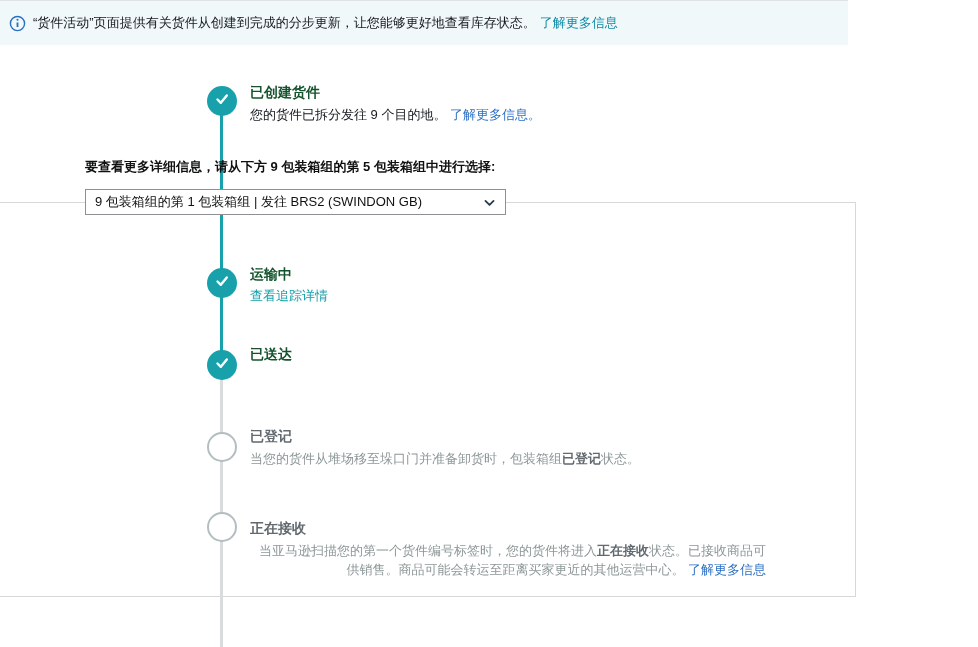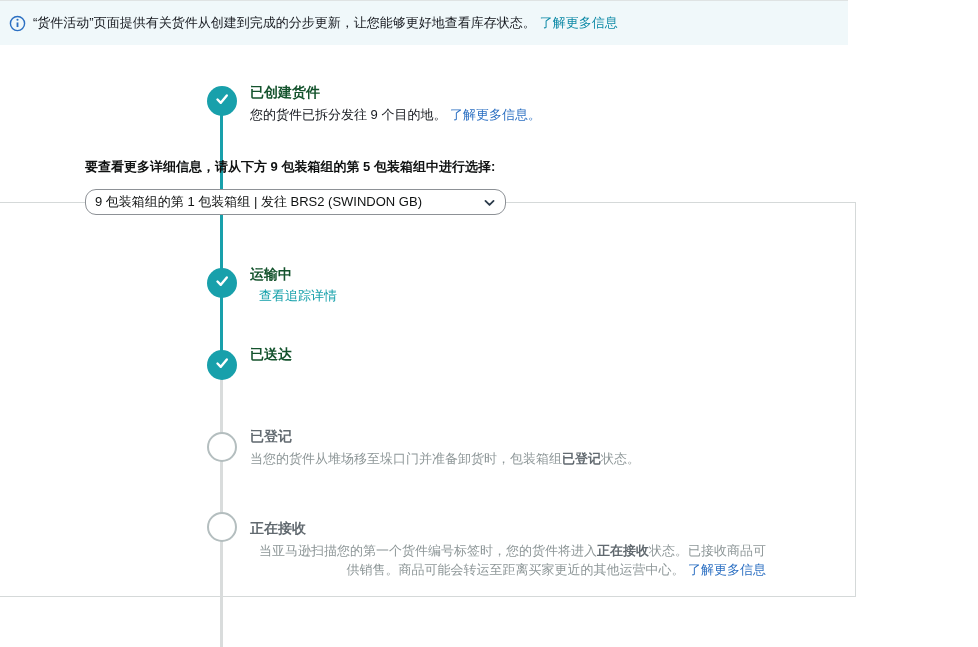--- a/index.html
+++ b/index.html
@@ -64,39 +64,39 @@
 
   .step-title { font-size: 14px; font-weight: bold; line-height: 18px; color: #14532d; }
   .step-desc  { font-size: 13px; line-height: 19px; margin-top: 4px; color: #16191f; }
   .s3 .step-desc { width: 512px; }
   .s5 .step-desc { width: 516px; text-align: right; }
   .pending-step .step-title { color: #626a70; }
   .pending-step .step-desc  { color: #8e9798; }
   .pending-step b { color: #626a70; }
 
   .link-blue { color: #2b6fc2; cursor: pointer; }
-  .link-teal { color: #14a0aa; cursor: pointer; font-size: 13px; line-height: 19px; margin-top: 3px; display: inline-block; margin-left: 9px; }
+  .link-teal { color: #14a0aa; cursor: pointer; font-size: 13px; line-height: 19px; margin-top: 3px; display: inline-block; }
 
   
   .date-block {
     position: absolute; left: 40px; top: 347px; width: 160px;
     text-align: right; z-index: 2; font-size: 13px; line-height: 18px;
   }
   .date-line { font-weight: bold; font-size: 13.5px; }
 
   
   .selector-label {
     position: absolute; left: 85px; top: 158px; z-index: 2;
     font-size: 13px; font-weight: bold; color: #0f1111;
   }
   .select-box {
     position: absolute; left: 85px; top: 189px; z-index: 3;
     width: 421px; height: 26px;
     background: #ffffff;
-    border: 1px solid #8d9196; border-radius: 11px;
+    border: 1px solid #8d9196; border-radius: 0;
     display: flex; align-items: center; justify-content: space-between;
     padding: 0 9px; font-size: 13px; color: #0f1111; cursor: pointer;
   }
   .select-box .chev { display: flex; align-items: center; color: #2b3a4a; }
 </style>
 </head>
 <body>
 
 <div class="banner">
   <span class="info-icon">

